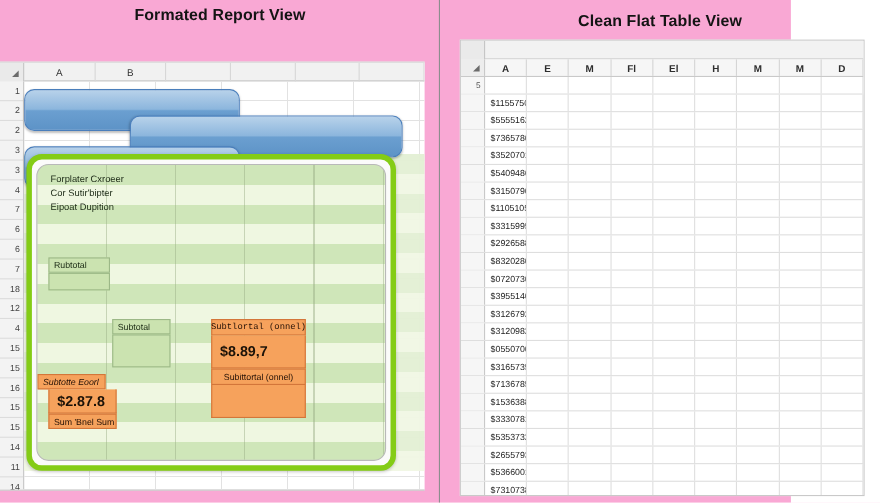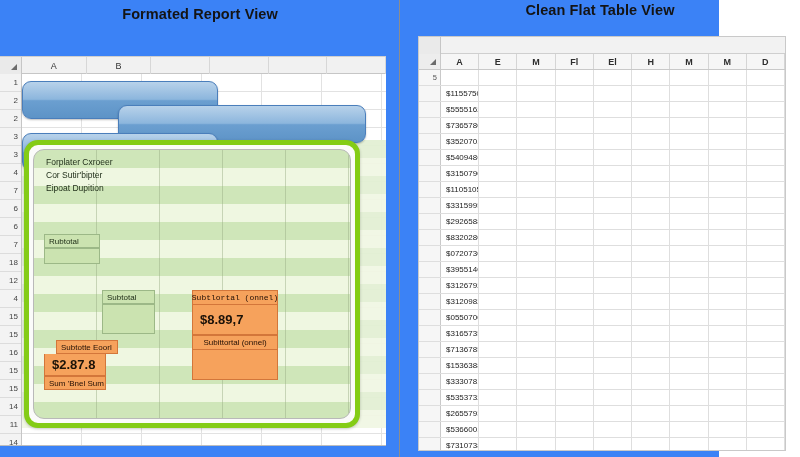--- a/index.html
+++ b/index.html
@@ -3,33 +3,33 @@
 <meta charset="utf-8">
 <style>
   * { box-sizing: border-box; }
   html, body {
     margin: 0; padding: 0;
     width: 800px; height: 457px;
     background: #ffffff;
     font-family: "Liberation Sans", sans-serif;
     overflow: hidden;
   }
-  .stage { position: relative; width: 719px; height: 457px; background:#3b82f6; }
+  .stage { position: relative; width: 719px; height: 457px; background:#f9a8d4; }
 
   
   .panel-title {
     position: absolute;
     font-size: 14.5px;
     font-weight: bold;
     color: #141414;
     letter-spacing: .1px;
     white-space: nowrap;
   }
   #title-left  { left: 0;   top: 6px;  width: 400px; text-align: center; }
-  #title-right { left: 400px; top: 2px; width: 400px; text-align: center; }
+  #title-right { left: 400px; top: 12px; width: 400px; text-align: center; }
 
   
   .divider {
     position: absolute; left: 399px; top: 0; width: 1px; height: 457px;
     background: #8d8d8d;
   }
 
   
   .left-panel { position: absolute; left: 0; top: 32px; width: 399px; height: 425px; }
 
@@ -158,21 +158,21 @@
 
   #report-subtotal-onnel-1   { left: 158px; top: 140px; width: 86px; height: 15px;
                                justify-content: center; padding-left:0;font-family:Liberation Mono, monospace; }
   #report-subtotal-onnel-1-v { left: 158px; top: 155px; width: 86px; height: 30px;
                                background:#f6a25c; border:1px solid #d3763a; border-top:none; }
   #report-subtotal-onnel-2   { left: 158px; top: 185px; width: 86px; height: 15px;
                                justify-content: center; padding-left:0; }
   #report-subtotal-onnel-2-b { left: 158px; top: 200px; width: 86px; height: 30px;
                                background:#f6a25c; border:1px solid #d3763a; border-top:none; }
 
-  #report-subtotte-label { left: 22px; top: 190px; width: 62px; height: 14px; }
+  #report-subtotte-label { left: 0; top: 190px; width: 62px; height: 14px; font-style: italic; }
   #report-subtotte-value { left: 10px; top: 204px; width: 62px; height: 22px;
                            background:#f6a25c; border:1px solid #d3763a; border-top:none; }
   #report-sumfinal       { left: 10px; top: 226px; width: 62px; height: 14px;
                            font-weight: normal; }
 
   
   .right-panel { position: absolute; left: 400px; top: 32px; width: 400px; height: 425px; }
   .sheet-right {
     position: absolute; left: 18px; top: 4px; width: 368px; height: 415px;
     background: #ffffff; border: 1px solid #c9c9c9;

